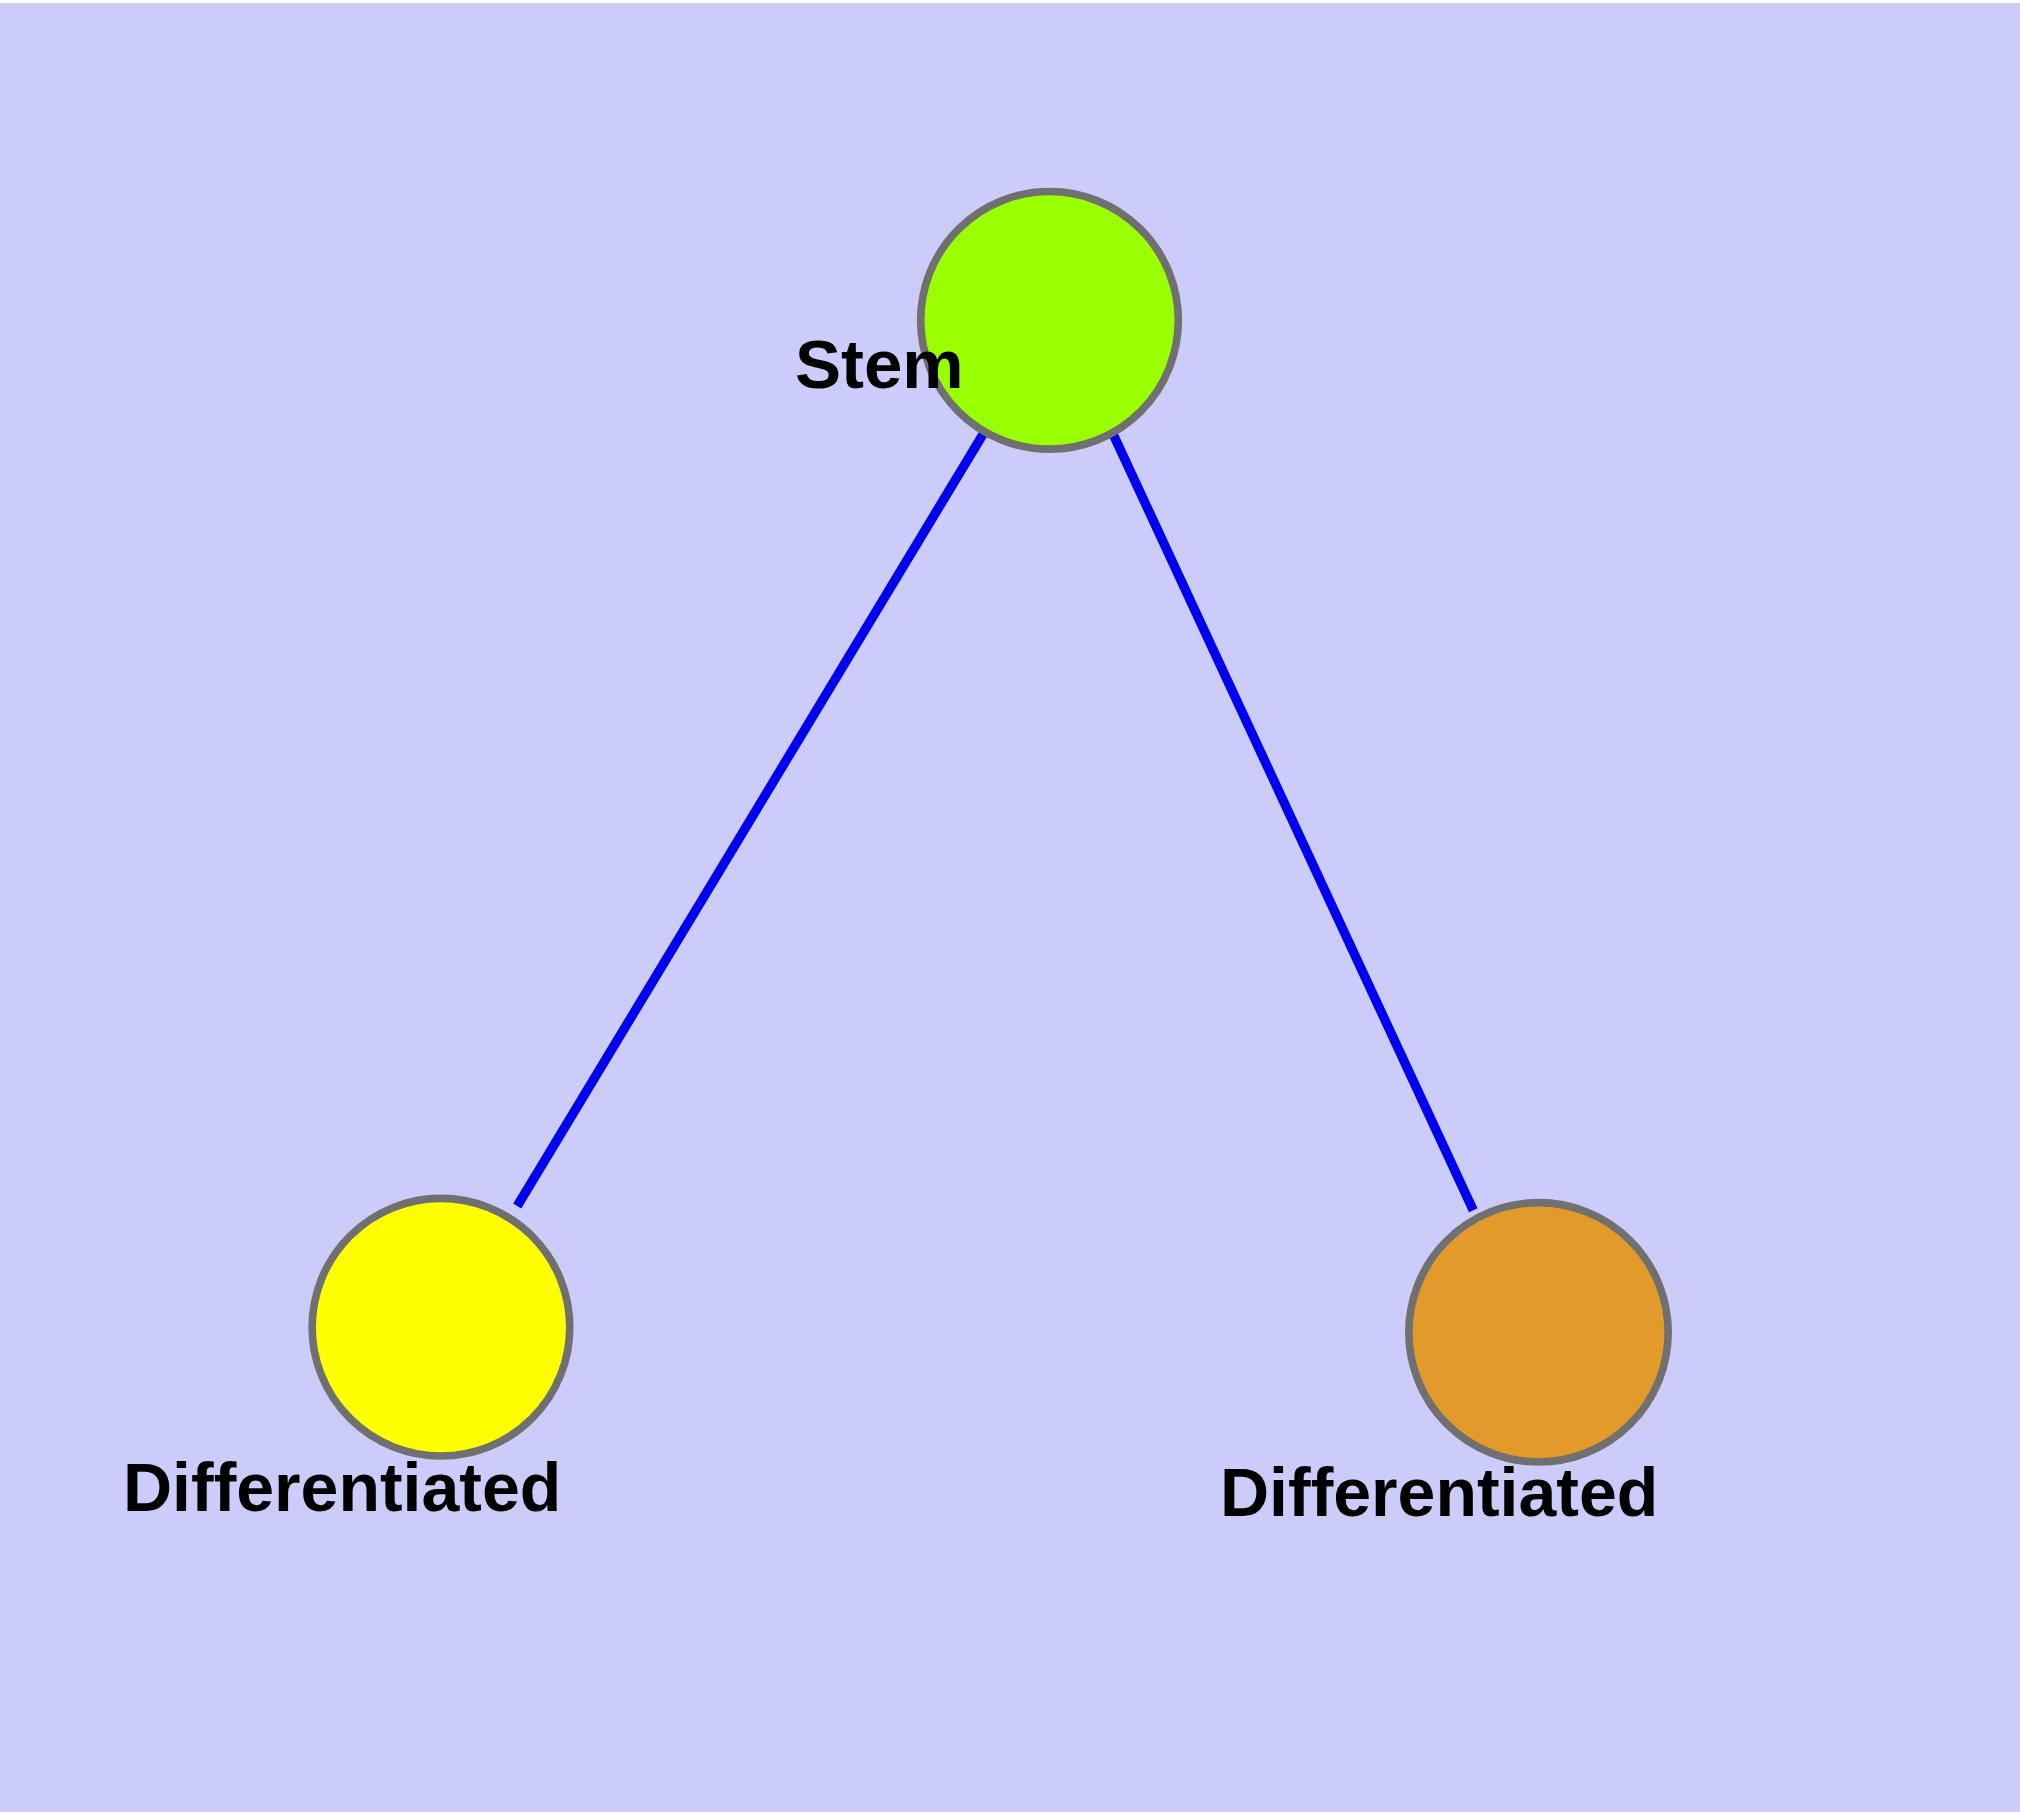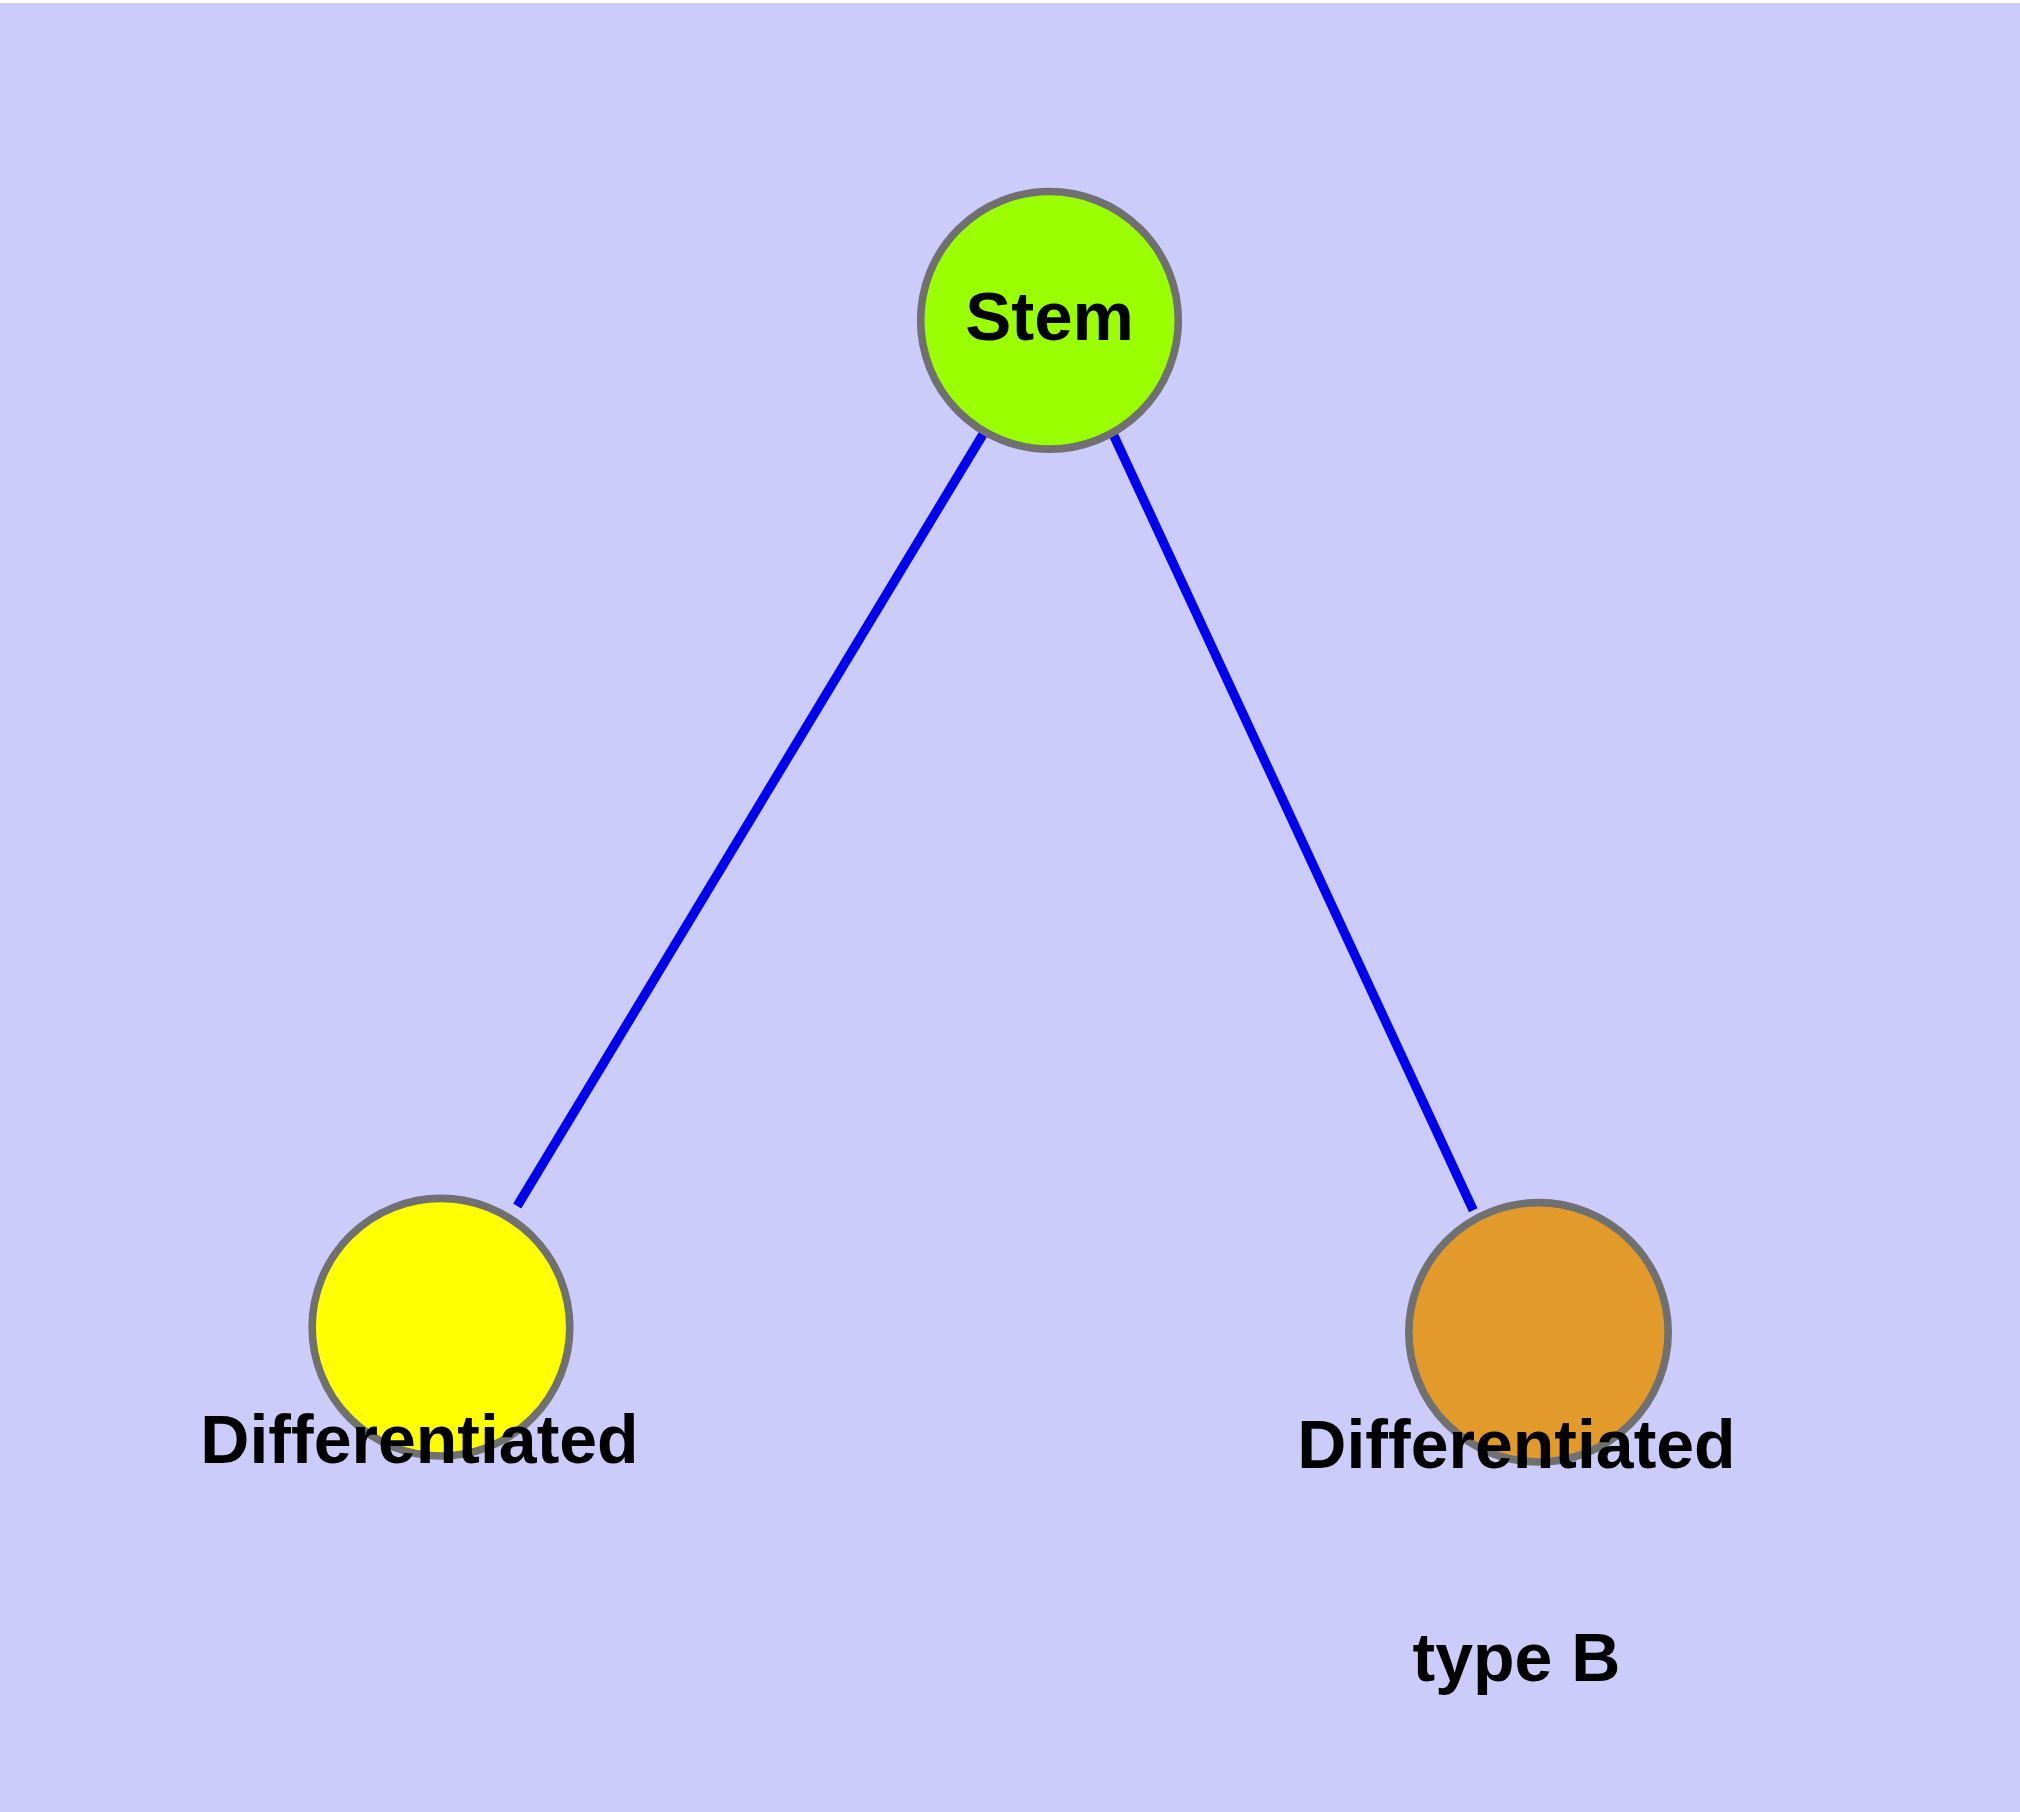--- a/index.html
+++ b/index.html
@@ -29,27 +29,27 @@
   svg.graph-svg {
     position: absolute;
     left: 0;
     top: 0;
     width: 2021px;
     height: 1812px;
     display: block;
   }
   .node-label {
     position: absolute;
-    text-align: center;
     font-weight: bold;
     color: #000000;
     line-height: 1.04;
     white-space: pre;
     pointer-events: none;
     font-family: "Liberation Sans", sans-serif;
+    margin-top: 48px;
   }
   .node-label.stem {
     font-size: 69px;
   }
   .node-label.leaf {
     font-size: 68px;
   }
 </style>
 </head>
 <body>
@@ -71,17 +71,16 @@
   </svg>
 
   <div class="node-label stem" style="left:795px; top:281px; width:509px;">Stem</div>
 
   <div class="node-label leaf" style="left:123px; top:1263px; width:593px;">
     <div>Differentiated</div>
   </div>
 
   <div class="node-label leaf" style="left:1220px; top:1268px; width:593px;">
     <div>Differentiated</div>
-    <div>type B</div>
   </div>
 
 </div>
 
 
 </body></html>

